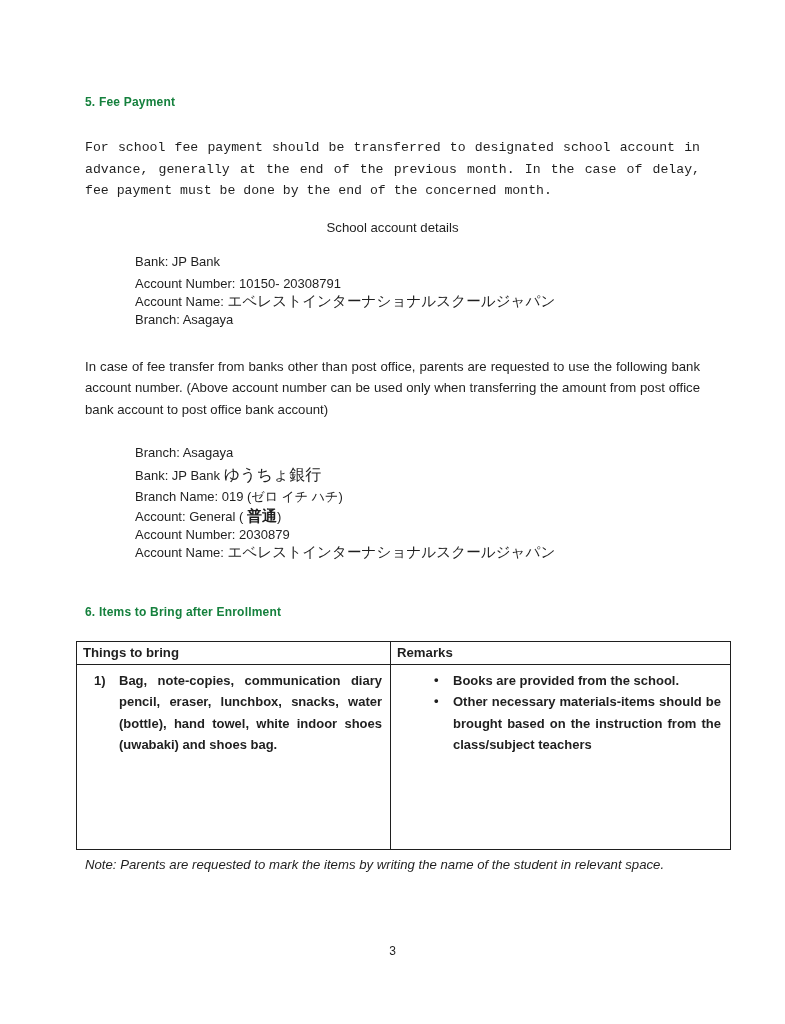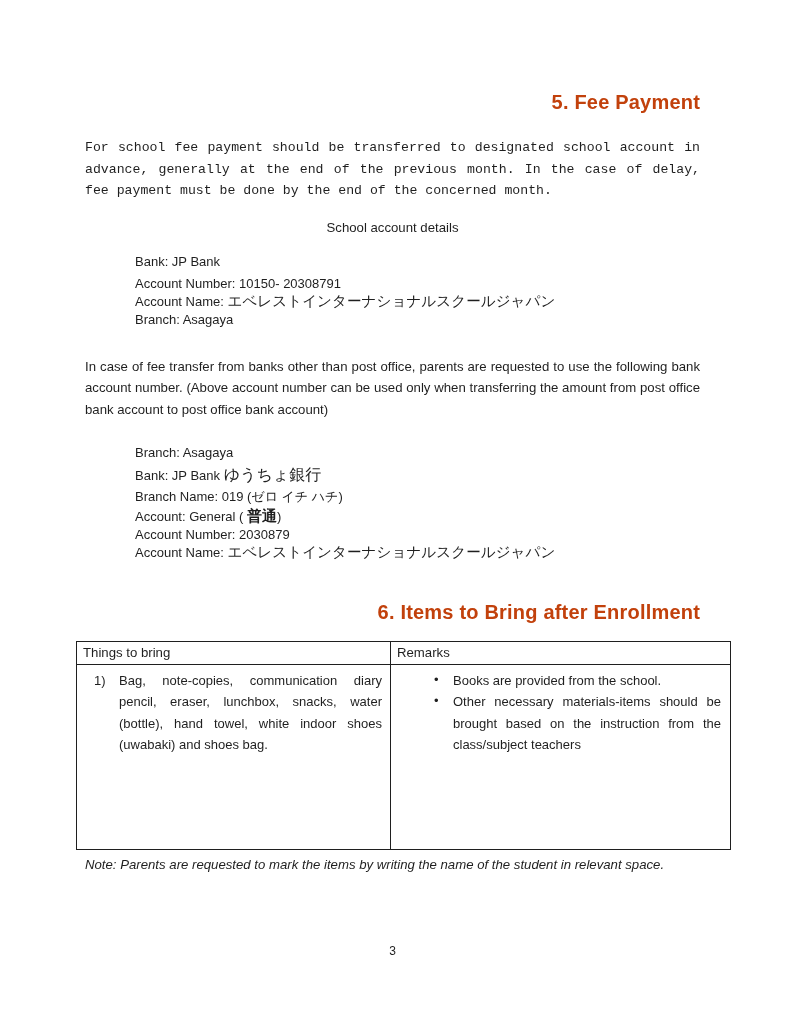--- a/index.html
+++ b/index.html
@@ -17,27 +17,26 @@
     overflow: hidden;
   }
   .content {
     position: absolute;
     left: 85px;
     top: 0;
     width: 615px;
     padding-top: 90px;
   }
   .heading {
-    font-size: 20px;
+    font-size: 12px;
     line-height: 24px;
     font-weight: bold;
-    color: #c2410c;
+    color: #15803d;
     margin: 0;
     letter-spacing: 0.2px;
-    text-align: right;
   }
   .h6 { margin-top: 40px; }
   .body-text {
     font-size: 13.2px;
     line-height: 21.5px;
     text-align: justify;
     margin: 0;
   }
   .intro { margin-top: 23px; font-family: Liberation Mono, monospace; }
   .subhead {
@@ -61,21 +60,21 @@
     border-collapse: collapse;
     table-layout: fixed;
     width: 628px;
     margin-left: -9px;
     margin-top: 17px;
   }
   table.bring-table th,
   table.bring-table td {
     border: 1px solid #1f1f1f;
     vertical-align: top;
-    font-weight: normal;
+    font-weight: bold;
     text-align: left;
   }
   th.col-things { width: 300px; }
   th.col-remarks { width: 326px; }
   .header-cell {
     font-size: 13.2px;
     line-height: 16px;
     padding: 3px 7px 3px 6px;
     height: 16px;
   }

